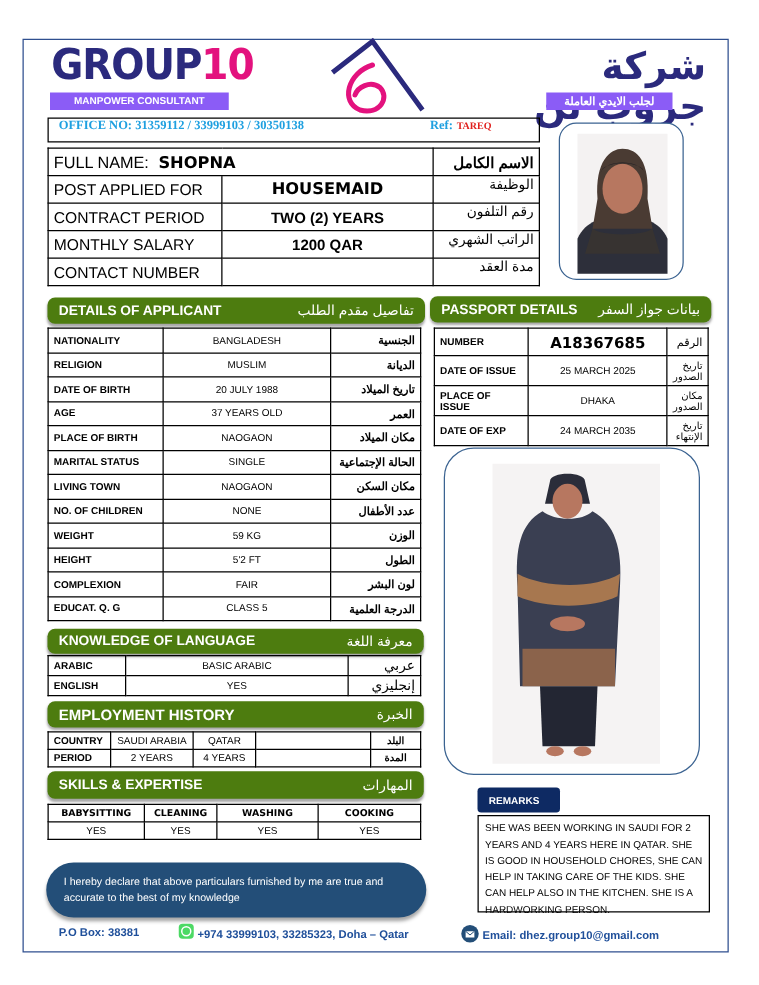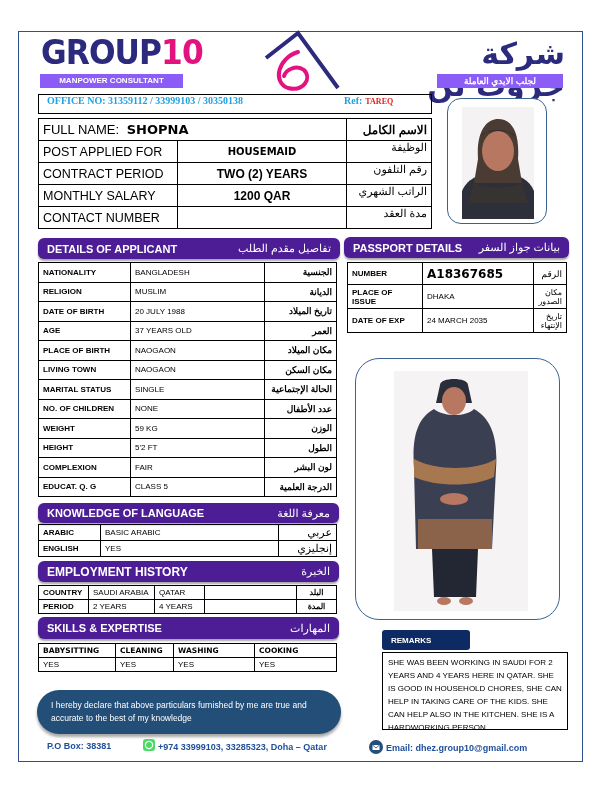--- a/index.html
+++ b/index.html
@@ -18,64 +18,64 @@
   .office .refv{color:#e0201e;font-size:8px;margin-left:3px;}
   table{border-collapse:collapse;padding-left:36px;}
   .main-tbl{position:absolute;left:38px;top:118px;width:394px;font-size:12.5px;}
   .main-tbl td{border:1px solid #000;height:21px;padding:0 4px;}
   .main-tbl .c1{width:130px;}
   .main-tbl .c2{text-align:center;font-weight:bold;font-size:12px;}
   .main-tbl .c3{width:76px;text-align:right;font-size:11px;vertical-align:top;}
   .full-name td{font-size:13px;}
   .photo-small{left:447px;top:98px;width:100px;height:126px;border:1px solid #3b6391;border-radius:14px;box-sizing:border-box;overflow:hidden;background:#fff;}
   .photo-big{left:355px;top:358px;width:205px;height:262px;border:1px solid #3b6391;border-radius:24px;box-sizing:border-box;overflow:hidden;background:#fff;}
-  .sec-head{background:#4c1d95;color:#fff;border-radius:6px;font-weight:bold;font-size:11px;display:flex;justify-content:space-between;align-items:center;padding:0 9px;box-sizing:border-box;box-shadow:0 2px 2px rgba(0,0,0,0.35);}
+  .sec-head{background:#4d7c0f;color:#fff;border-radius:6px;font-weight:bold;font-size:11px;display:flex;justify-content:space-between;align-items:center;padding:0 9px;box-sizing:border-box;box-shadow:0 2px 2px rgba(0,0,0,0.35);}
   .sec-head .ar{font-size:11px;font-weight:normal;}
   .dtbl{position:absolute;font-size:8px;}
   .dtbl td{border:1px solid #000;padding:0 4px;height:18px;box-sizing:border-box;}
   .dtbl .lbl{font-weight:bold;}
-  .dtbl .val{}
+  .dtbl .val{text-align:center;}
   .dtbl .ar{text-align:right;font-weight:bold;font-size:9px;}
-  .remarks-tag{left:382px;top:630px;width:88px;height:20px;background:#0e2a63;color:#fff;font-size:8px;font-weight:bold;border-radius:3px;display:flex;align-items:center;padding-left:9px;box-sizing:border-box;}
+  .remarks-tag{left:382px;top:630px;width:66px;height:20px;background:#0e2a63;color:#fff;font-size:8px;font-weight:bold;border-radius:3px;display:flex;align-items:center;padding-left:9px;box-sizing:border-box;}
   .remarks-box{left:382px;top:652px;width:186px;height:78px;border:1px solid #000;box-sizing:border-box;padding:3px 5px;font-size:8px;line-height:13px;}
   .declare{left:37px;top:690px;width:304px;height:44px;background:#234e78;border-radius:22px;color:#fff;font-size:8.5px;text-align:left;display:flex;align-items:center;justify-content:center;padding:0 14px;box-sizing:border-box;line-height:13px;box-shadow:0 3px 3px rgba(0,0,0,0.35);}
   .footer{top:741px;font-size:9px;font-weight:bold;color:#1f4f9a;}
 </style>
 </head>
 <body>
 
 <div class="page"></div>
 
 <div class="abs logo-group">
   <span>GROUP</span><span class="ten">10</span>
 </div>
 <div class="abs teal-bar" style="left:40px;top:74px;width:143px;">MANPOWER CONSULTANT</div>
 
 <svg class="abs" style="left:260px;top:30px;" width="82" height="64">
   <path d="M6 28 L38 3 L78 58" fill="none" stroke="#2b2a7d" stroke-width="4" stroke-linejoin="miter"></path>
   <path d="M38 22 C18 28, 12 52, 28 58 C44 62, 52 48, 44 40 C36 34, 26 40, 24 46" fill="none" stroke="#e3127e" stroke-width="4" stroke-linecap="round"></path>
 </svg>
 
 <div class="abs logo-ar" dir="rtl">شركة جروب تن</div>
-<div class="abs teal-bar" dir="rtl" style="left:437px;top:74px;width:126px;font-size:9px;">لجلب الايدي العاملة</div>
+<div class="abs teal-bar" dir="rtl" style="left:437px;top:74px;width:101px;font-size:9px;">لجلب الايدي العاملة</div>
 
 <div class="abs box office">
   <span>OFFICE NO: 31359112 / 33999103 / 30350138</span>
   <span class="ref"><span>Ref:</span><span class="refv">TAREQ</span></span>
 </div>
 
 <table class="main-tbl">
   <tbody>
       <tr class="full-name">
     <td colspan="2"><span>FULL NAME:</span> <b style="font-family:'DejaVu Sans',sans-serif;margin-left:4px;">SHOPNA</b></td>
     <td class="c3" style="font-weight:bold;font-size:12px;vertical-align:middle;" dir="rtl">الاسم الكامل</td>
   </tr>
   <tr>
         <td class="c1">POST APPLIED FOR</td>
-        <td class="c2" style="font-family:'DejaVu Sans',sans-serif;font-size:10px;">HOUSEMAID</td>
+        <td class="c2" style="font-family:'DejaVu Sans',sans-serif;font-size:13px;">HOUSEMAID</td>
         <td class="c3" dir="rtl">الوظيفة</td>
       </tr>
   <tr>
         <td class="c1">CONTRACT PERIOD</td>
         <td class="c2">TWO (2) YEARS</td>
         <td class="c3" dir="rtl">رقم التلفون</td>
       </tr>
   <tr>
         <td class="c1">MONTHLY SALARY</td>
         <td class="c2">1200 QAR</td>
@@ -125,28 +125,28 @@
         <td class="lbl" style="height: 19.5px; width: 92px;">AGE</td>
         <td class="val" style="height: 19.5px;">37 YEARS OLD</td>
         <td class="ar" dir="rtl" style="height: 19.5px; width: 72px;">العمر</td>
       </tr>
       <tr>
         <td class="lbl" style="height: 19.5px; width: 92px;">PLACE OF BIRTH</td>
         <td class="val" style="height: 19.5px;">NAOGAON</td>
         <td class="ar" dir="rtl" style="height: 19.5px; width: 72px;">مكان الميلاد</td>
       </tr>
       <tr>
+        <td class="lbl" style="height: 19.5px; width: 92px;">MARITAL STATUS</td>
+        <td class="val" style="height: 19.5px;">SINGLE</td>
+        <td class="ar" dir="rtl" style="height: 19.5px; width: 72px;">الحالة الإجتماعية</td>
+      </tr>
+      <tr>
         <td class="lbl" style="height: 19.5px; width: 92px;">LIVING TOWN</td>
         <td class="val" style="height: 19.5px;">NAOGAON</td>
         <td class="ar" dir="rtl" style="height: 19.5px; width: 72px;">مكان السكن</td>
-      </tr>
-      <tr>
-        <td class="lbl" style="height: 19.5px; width: 92px;">MARITAL STATUS</td>
-        <td class="val" style="height: 19.5px;">SINGLE</td>
-        <td class="ar" dir="rtl" style="height: 19.5px; width: 72px;">الحالة الإجتماعية</td>
       </tr>
       <tr>
         <td class="lbl" style="height: 19.5px; width: 92px;">NO. OF CHILDREN</td>
         <td class="val" style="height: 19.5px;">NONE</td>
         <td class="ar" dir="rtl" style="height: 19.5px; width: 72px;">عدد الأطفال</td>
       </tr>
       <tr>
         <td class="lbl" style="height: 19.5px; width: 92px;">WEIGHT</td>
         <td class="val" style="height: 19.5px;">59 KG</td>
         <td class="ar" dir="rtl" style="height: 19.5px; width: 72px;">الوزن</td>
@@ -172,20 +172,25 @@
 <div class="abs sec-head" style="left:344px;top:237px;width:225px;height:21px;">
   <span>PASSPORT DETAILS</span>
   <span class="ar" dir="rtl">بيانات جواز السفر</span>
 </div>
 <table class="dtbl" style="left:347px;top:262px;width:220px;">
   <tbody>
       <tr style="height:22px;">
         <td class="lbl" style="width:75px;">NUMBER</td>
         <td class="val" style="font-size:12px;font-weight:bold;font-family:'DejaVu Sans',sans-serif;">A18367685</td>
         <td class="ar" dir="rtl" style="width:30px;font-weight:normal;">الرقم</td>
+      </tr>
+  <tr style="height:24px;">
+        <td class="lbl">DATE OF ISSUE</td>
+        <td class="val">25 MARCH 2025</td>
+        <td class="ar" dir="rtl" style="font-weight:normal;font-size:8px;line-height:9px;">تاريخ الصدور</td>
       </tr>
   <tr style="height:24px;">
         <td class="lbl">PLACE OF ISSUE</td>
         <td class="val">DHAKA</td>
         <td class="ar" dir="rtl" style="font-weight:normal;font-size:8px;line-height:9px;">مكان الصدور</td>
       </tr>
   <tr style="height:24px;">
         <td class="lbl">DATE OF EXP</td>
         <td class="val">24 MARCH 2035</td>
         <td class="ar" dir="rtl" style="font-weight:normal;font-size:8px;line-height:9px;">تاريخ الإنتهاء</td>

